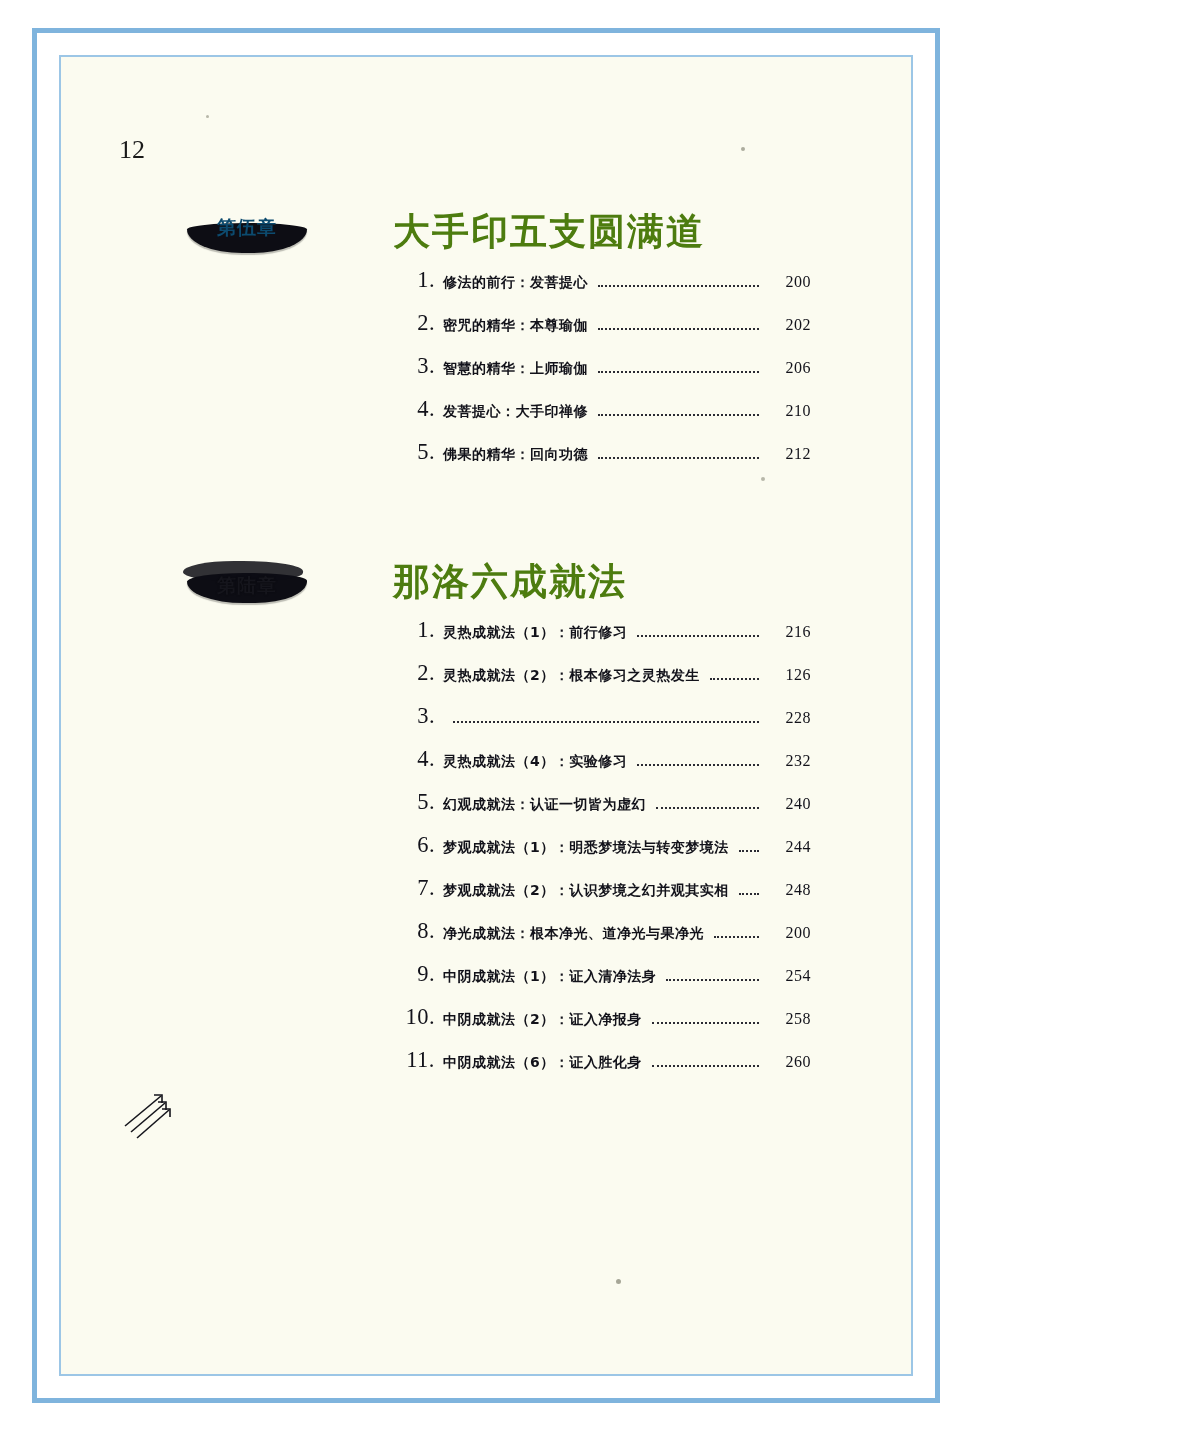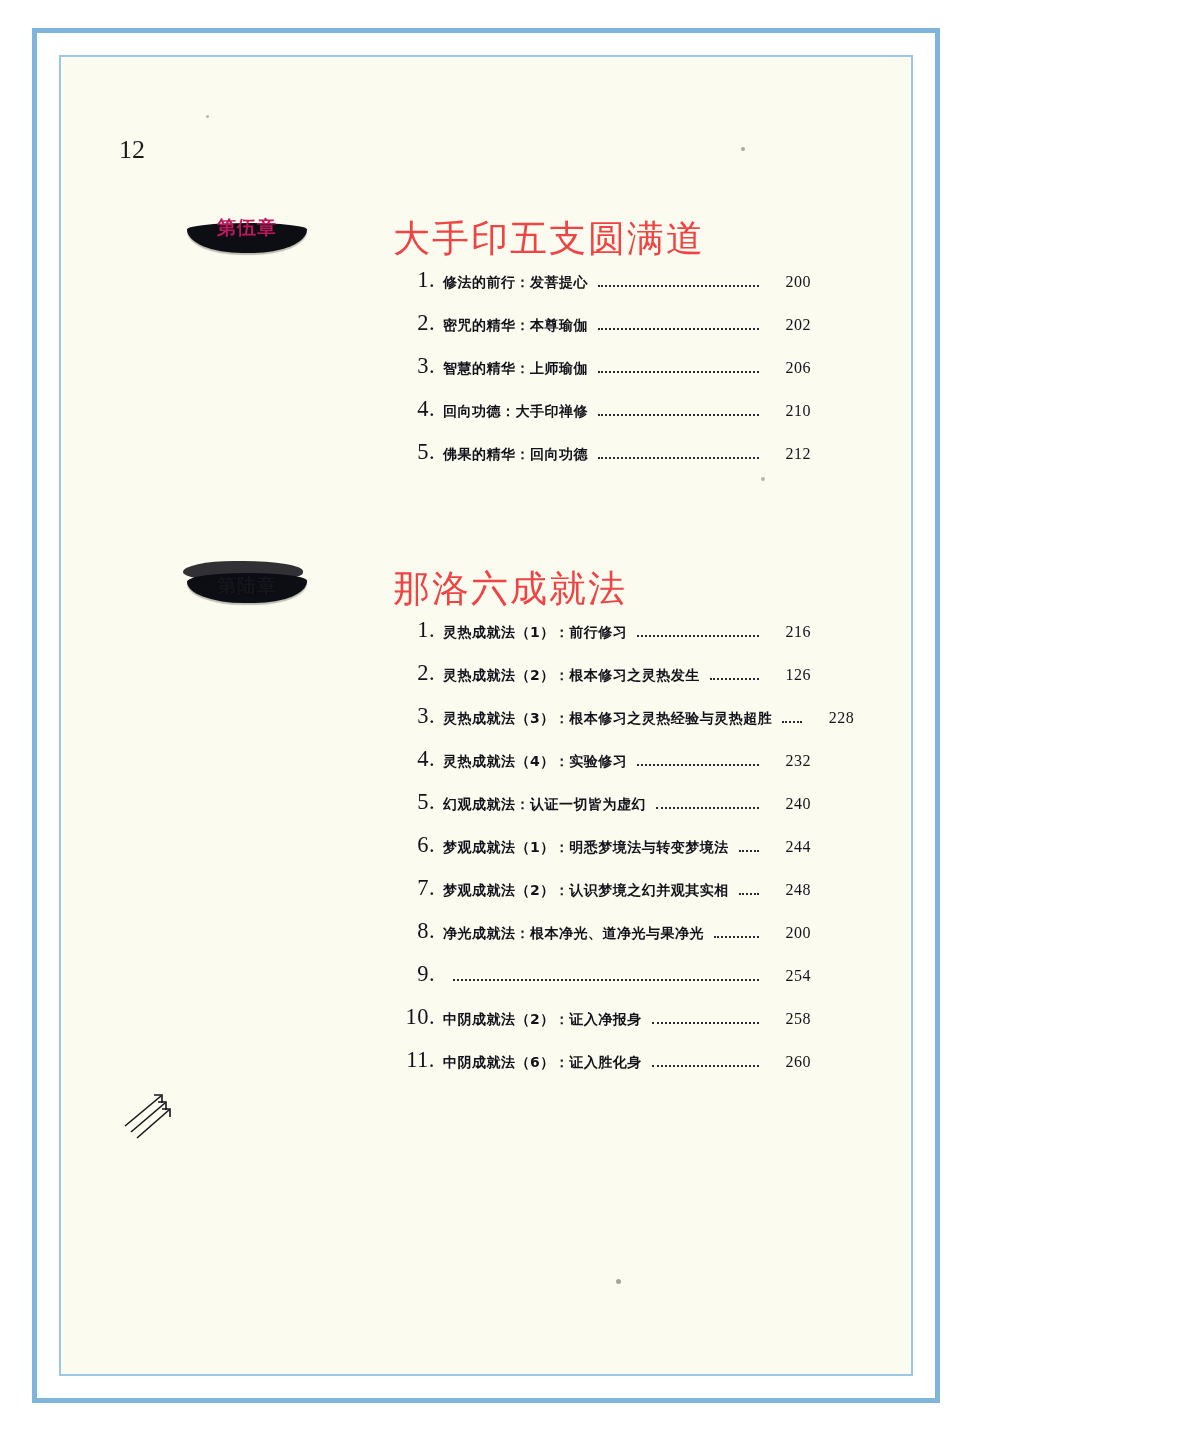--- a/index.html
+++ b/index.html
@@ -94,39 +94,39 @@
     background: #0d0d14;
     opacity: 0.85;
     border-radius: 46% 54% 40% 44% / 60% 55% 45% 48%;
   }
   .badge-text {
     position: absolute;
     left: 0;
     top: 18px;
     width: 132px;
     text-align: center;
-    color: #be185d;
+    color: #0c4a6e;
     font-size: 19px;
     font-weight: bold;
     letter-spacing: 1px;
     font-family: "DejaVu Sans", sans-serif;
     z-index: 3;
   }
   .badge-text.on-ink {
     color: #15151c;
     top: 26px;
     text-shadow: 0 0 2px rgba(0,0,0,0.4);
   }
   .chapter-title {
     position: absolute;
     left: 212px;
-    top: 17px;
+    top: 10px;
     font-size: 37px;
-    font-weight: normal;
-    color: #ef4444;
+    font-weight: bold;
+    color: #4d7c0f;
     letter-spacing: 2px;
     font-family: "DejaVu Sans", sans-serif;
   }
   .toc {
     position: relative;
     margin-top: 6px;
     padding-left: 212px;
   }
   .toc-row {
     display: flex;
@@ -215,21 +215,21 @@
               <span class="toc-page">202</span>
             </div>
             <div class="toc-row">
               <span class="toc-num">3.</span>
               <span class="toc-label">智慧的精华：上师瑜伽</span>
               <span class="toc-dots"></span>
               <span class="toc-page">206</span>
             </div>
             <div class="toc-row">
               <span class="toc-num">4.</span>
-              <span class="toc-label">回向功德：大手印禅修</span>
+              <span class="toc-label">发菩提心：大手印禅修</span>
               <span class="toc-dots"></span>
               <span class="toc-page">210</span>
             </div>
             <div class="toc-row">
               <span class="toc-num">5.</span>
               <span class="toc-label">佛果的精华：回向功德</span>
               <span class="toc-dots"></span>
               <span class="toc-page">212</span>
             </div>
           </div>
@@ -251,21 +251,20 @@
               <span class="toc-page">216</span>
             </div>
             <div class="toc-row">
               <span class="toc-num">2.</span>
               <span class="toc-label">灵热成就法（2）：根本修习之灵热发生</span>
               <span class="toc-dots"></span>
               <span class="toc-page">126</span>
             </div>
             <div class="toc-row">
               <span class="toc-num">3.</span>
-              <span class="toc-label">灵热成就法（3）：根本修习之灵热经验与灵热超胜</span>
               <span class="toc-dots"></span>
               <span class="toc-page">228</span>
             </div>
             <div class="toc-row">
               <span class="toc-num">4.</span>
               <span class="toc-label">灵热成就法（4）：实验修习</span>
               <span class="toc-dots"></span>
               <span class="toc-page">232</span>
             </div>
             <div class="toc-row">
@@ -287,20 +286,21 @@
               <span class="toc-page">248</span>
             </div>
             <div class="toc-row">
               <span class="toc-num">8.</span>
               <span class="toc-label">净光成就法：根本净光、道净光与果净光</span>
               <span class="toc-dots"></span>
               <span class="toc-page">200</span>
             </div>
             <div class="toc-row">
               <span class="toc-num">9.</span>
+              <span class="toc-label">中阴成就法（1）：证入清净法身</span>
               <span class="toc-dots"></span>
               <span class="toc-page">254</span>
             </div>
             <div class="toc-row">
               <span class="toc-num">10.</span>
               <span class="toc-label">中阴成就法（2）：证入净报身</span>
               <span class="toc-dots"></span>
               <span class="toc-page">258</span>
             </div>
             <div class="toc-row">

